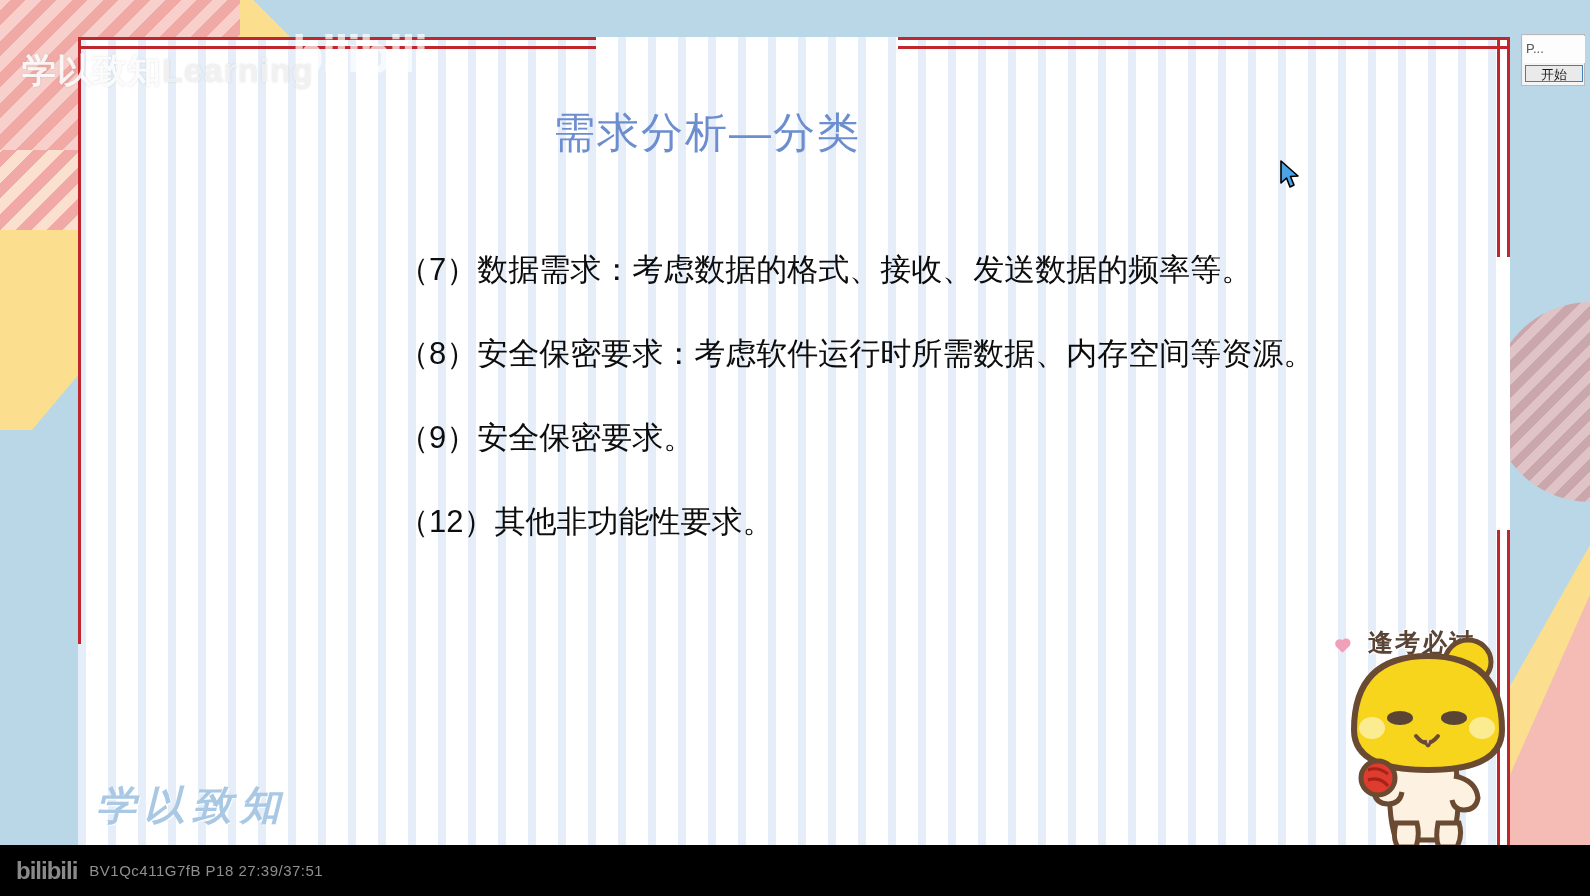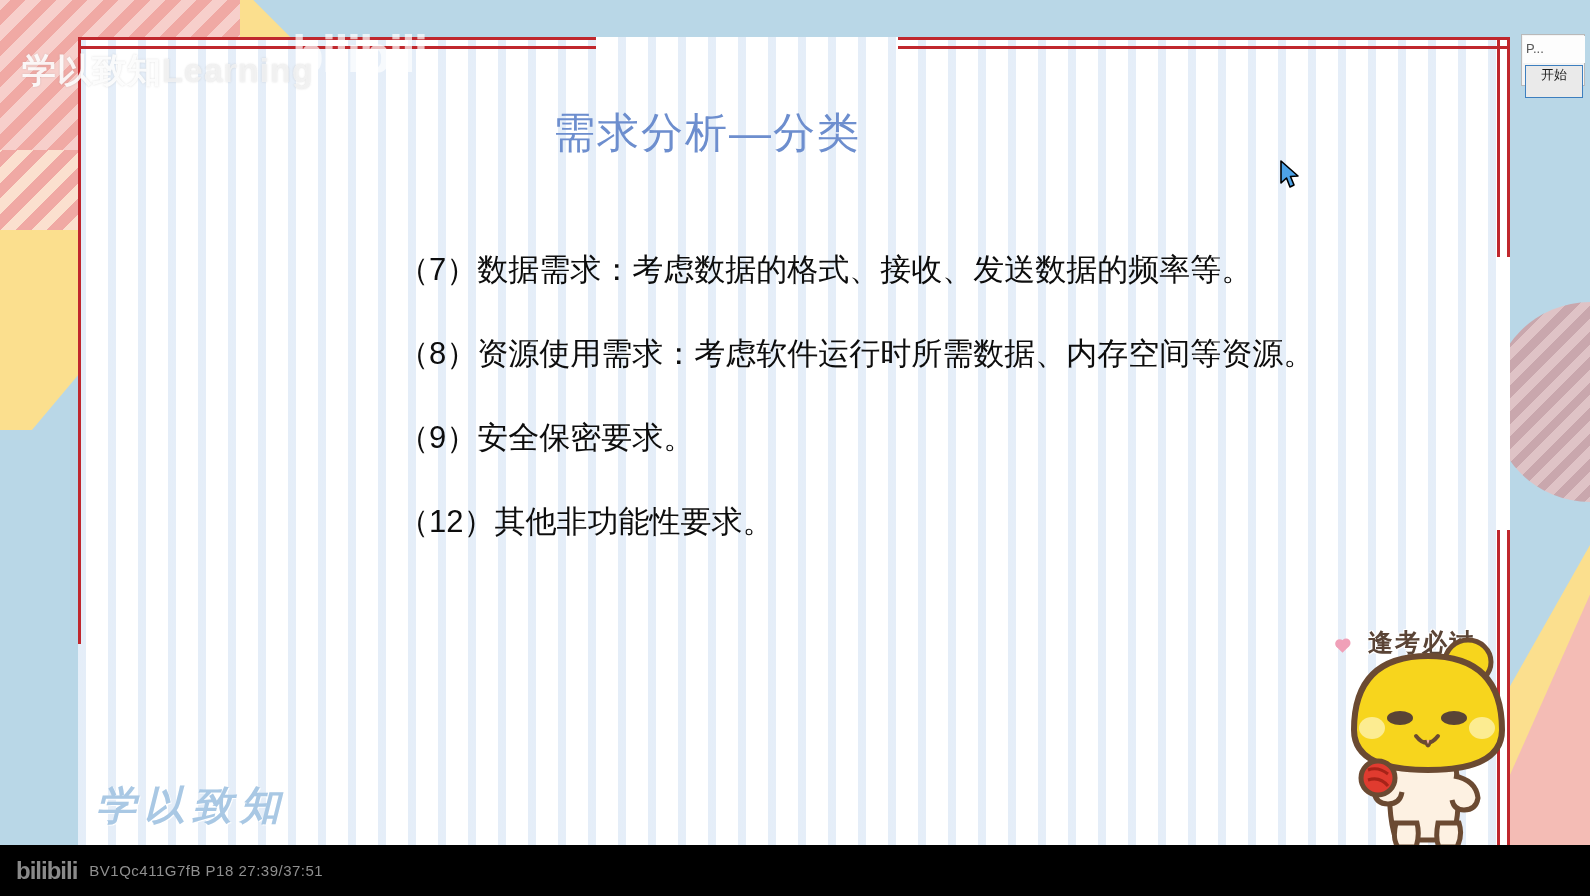--- a/index.html
+++ b/index.html
@@ -226,21 +226,21 @@
   #popup-thumb {
     position:absolute; left:1px; top:1px;
     width:62px; height:27px;
     background:#fdfdfd;
     font-size:13px; color:#575757;
     padding-left:3px; line-height:26px;
     overflow:hidden; white-space:nowrap;
   }
   #popup-btn {
     position:absolute; left:3px; top:30px;
-    width:58px; height:33px;
+    width:58px; height:17px;
     background:#eaeaea;
     border:1px solid #3d7fbf;
     font-size:13px; color:#1c1c1c;
     text-align:center; line-height:17px;
     white-space:nowrap;
   }
 
   
   #cursor {
     position:absolute; left:1279px; top:160px;
@@ -277,21 +277,21 @@
     <div class="frame-line fr2"></div>
     <div class="frame-line fr2b"></div>
 
     <div id="title">需求分析—分类</div>
 
     <div id="bullets">
       <div class="bullet">
         <span class="num">（7）</span><span>数据需求：考虑数据的格式、接收、发送数据的频率等。</span>
       </div>
       <div class="bullet">
-        <span class="num">（8）</span><span>资源使用需求：考虑软件运行时所需数据、内存空间等资源。</span>
+        <span class="num">（8）</span><span>安全保密要求：考虑软件运行时所需数据、内存空间等资源。</span>
       </div>
       <div class="bullet">
         <span class="num">（9）</span><span>安全保密要求。</span>
       </div>
       <div class="bullet">
         <span class="num">（12）</span><span>其他非功能性要求。</span>
       </div>
     </div>
 
     <div id="wm-cal">学以致知</div>

